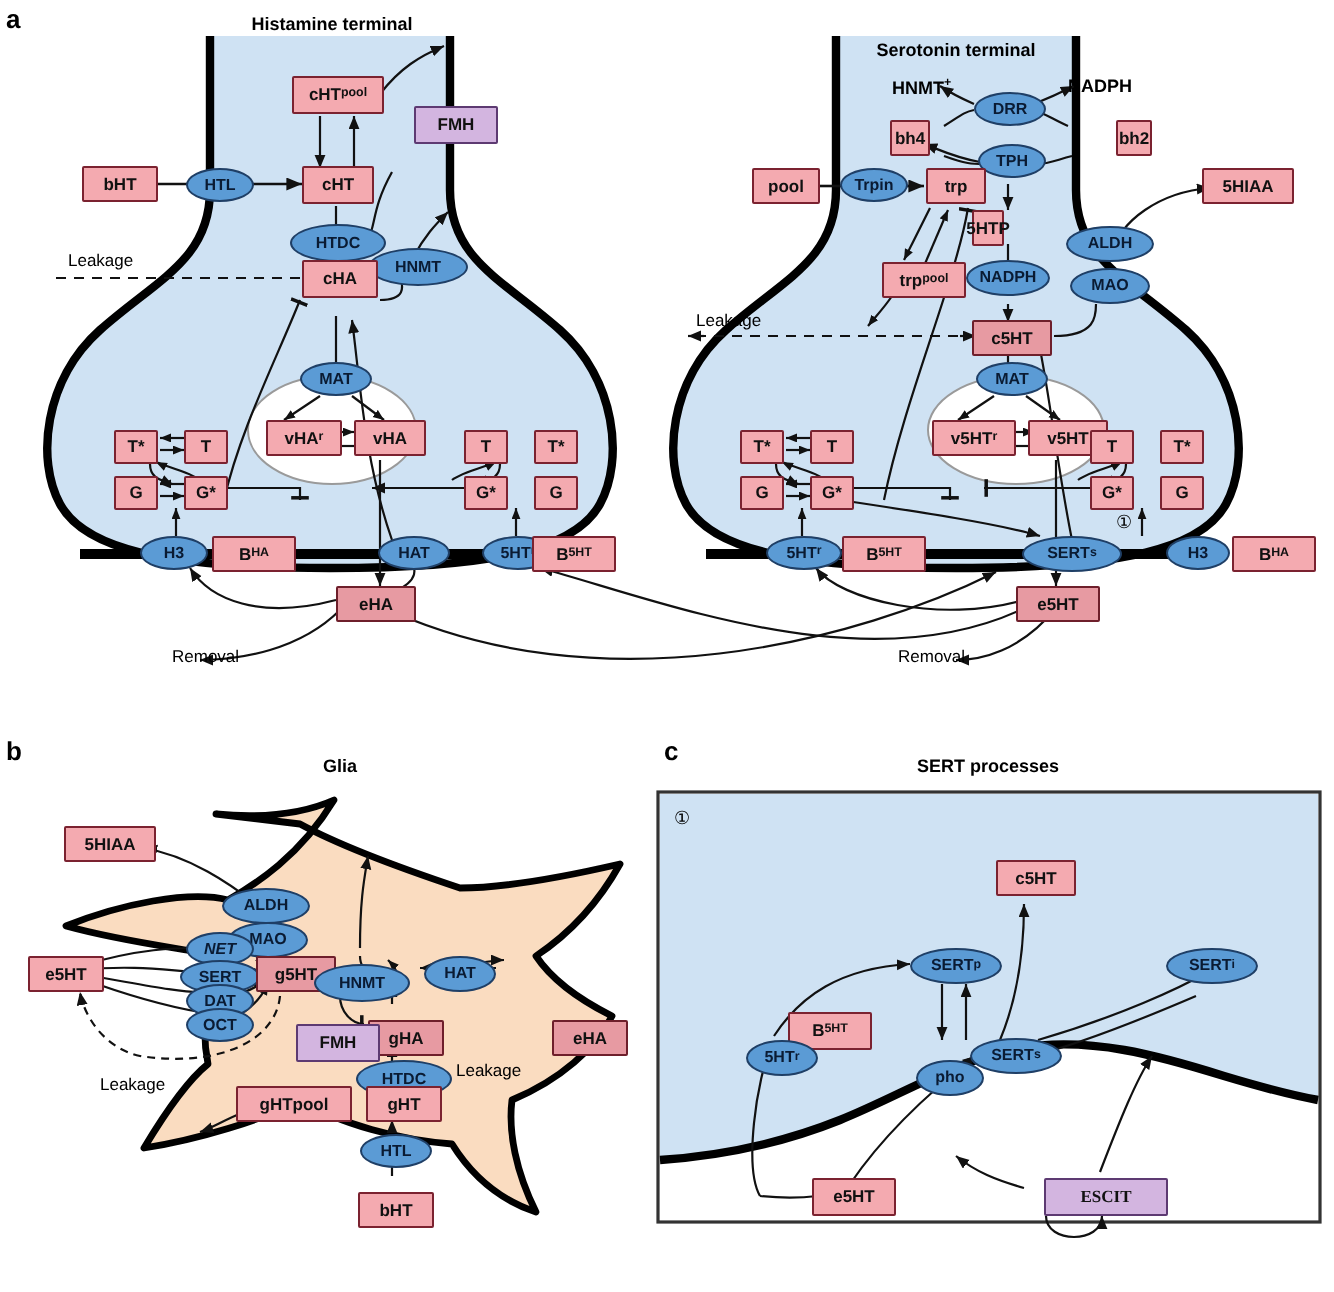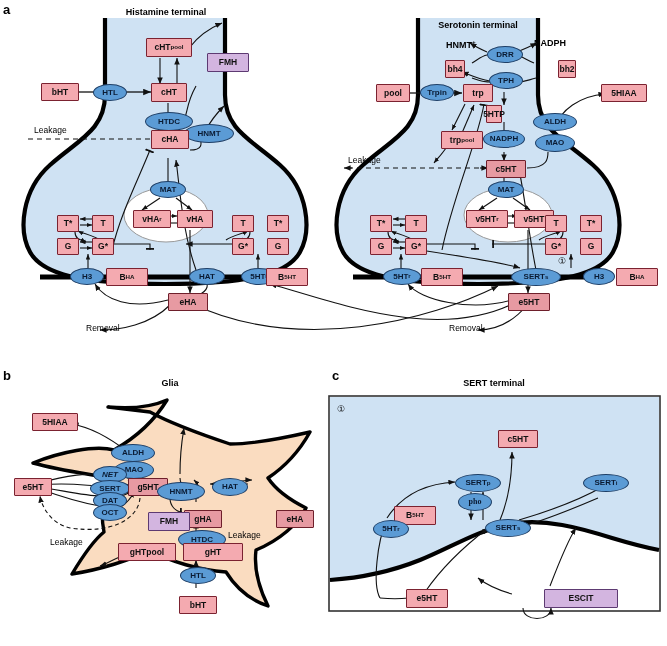--- a/index.html
+++ b/index.html
@@ -295,21 +295,21 @@
   </svg>
 
   <div class="panel-letter" style="left:3px;top:2px;">a</div>
   <div class="panel-title" style="left:106px;top:7px;width:120px;">Histamine terminal</div>
   <div class="panel-title" style="left:418px;top:20px;width:120px;">Serotonin terminal</div>
 
   <div class="panel-letter" style="left:3px;top:368px;">b</div>
   <div class="panel-title" style="left:110px;top:378px;width:120px;">Glia</div>
 
   <div class="panel-letter" style="left:332px;top:368px;">c</div>
-  <div class="panel-title" style="left:434px;top:378px;width:120px;">SERT terminal</div>
+  <div class="panel-title" style="left:434px;top:378px;width:120px;">SERT processes</div>
 
   <div class="node box" style="left:146px;top:38px;width:46px;height:19px;">
     <span>cHT</span>
       <span class="sub">pool</span>
   </div>
   <div class="node box drug" style="left:207px;top:53px;width:42px;height:19px;">FMH</div>
   <div class="node box" style="left:41px;top:83px;width:38px;height:18px;">bHT</div>
   <div class="node ell" style="left:93px;top:84px;width:34px;height:17px;">HTL</div>
   <div class="node box" style="left:151px;top:83px;width:36px;height:19px;">cHT</div>
   <div class="node ell" style="left:145px;top:112px;width:48px;height:19px;">HTDC</div>
@@ -426,47 +426,47 @@
   <div class="node box" style="left:14px;top:478px;width:38px;height:18px;">e5HT</div>
   <div class="node box dark" style="left:128px;top:478px;width:40px;height:18px;">g5HT</div>
   <div class="node ell" style="left:157px;top:482px;width:48px;height:19px;">HNMT</div>
   <div class="node ell" style="left:212px;top:478px;width:36px;height:18px;">HAT</div>
   <div class="node box dark" style="left:184px;top:510px;width:38px;height:18px;">gHA</div>
   <div class="node box dark" style="left:276px;top:510px;width:38px;height:18px;">eHA</div>
   <div class="node box drug" style="left:148px;top:512px;width:42px;height:19px;">FMH</div>
   <div class="node ell" style="left:178px;top:530px;width:48px;height:19px;">HTDC</div>
 
   <div class="node box" style="left:118px;top:543px;width:58px;height:18px;">gHTpool</div>
-  <div class="node box" style="left:183px;top:543px;width:60px;height:18px;">gHT</div>
+  <div class="node box" style="left:183px;top:543px;width:38px;height:18px;">gHT</div>
   <div class="node ell" style="left:180px;top:567px;width:36px;height:17px;">HTL</div>
   <div class="node box" style="left:179px;top:596px;width:38px;height:18px;">bHT</div>
 
   <div class="plain-label" style="left:50px;top:537px;">Leakage</div>
   <div class="plain-label" style="left:228px;top:530px;">Leakage</div>
 
   <div class="circnum" style="left:337px;top:404px;">①</div>
 
   <div class="node box" style="left:498px;top:430px;width:40px;height:18px;">c5HT</div>
   <div class="node ell" style="left:455px;top:474px;width:46px;height:18px;">
     <span>SERT</span>
       <span class="sub">p</span>
   </div>
   <div class="node ell" style="left:583px;top:474px;width:46px;height:18px;">
     <span>SERT</span>
       <span class="sub">i</span>
   </div>
-  <div class="node ell" style="left:458px;top:493px;width:34px;height:18px;font-family:Liberation Serif, serif;">pho</div>
+  <div class="node ell" style="left:458px;top:530px;width:34px;height:18px;">pho</div>
   <div class="node ell" style="left:485px;top:519px;width:46px;height:18px;">
     <span>SERT</span>
       <span class="sub">s</span>
   </div>
   <div class="node box" style="left:394px;top:506px;width:42px;height:19px;">
     <span>B</span>
       <span class="sub">5HT</span>
   </div>
   <div class="node ell" style="left:373px;top:520px;width:36px;height:18px;">
     <span>5HT</span>
       <span class="sub">r</span>
   </div>
   <div class="node box" style="left:406px;top:589px;width:42px;height:19px;">e5HT</div>
-  <div class="node box drug" style="left:544px;top:589px;width:74px;height:19px;">ESCIT</div>
+  <div class="node box drug" style="left:522px;top:589px;width:62px;height:19px;font-family:Liberation Serif, serif;">ESCIT</div>
 
 </div>
 
 </body></html>

